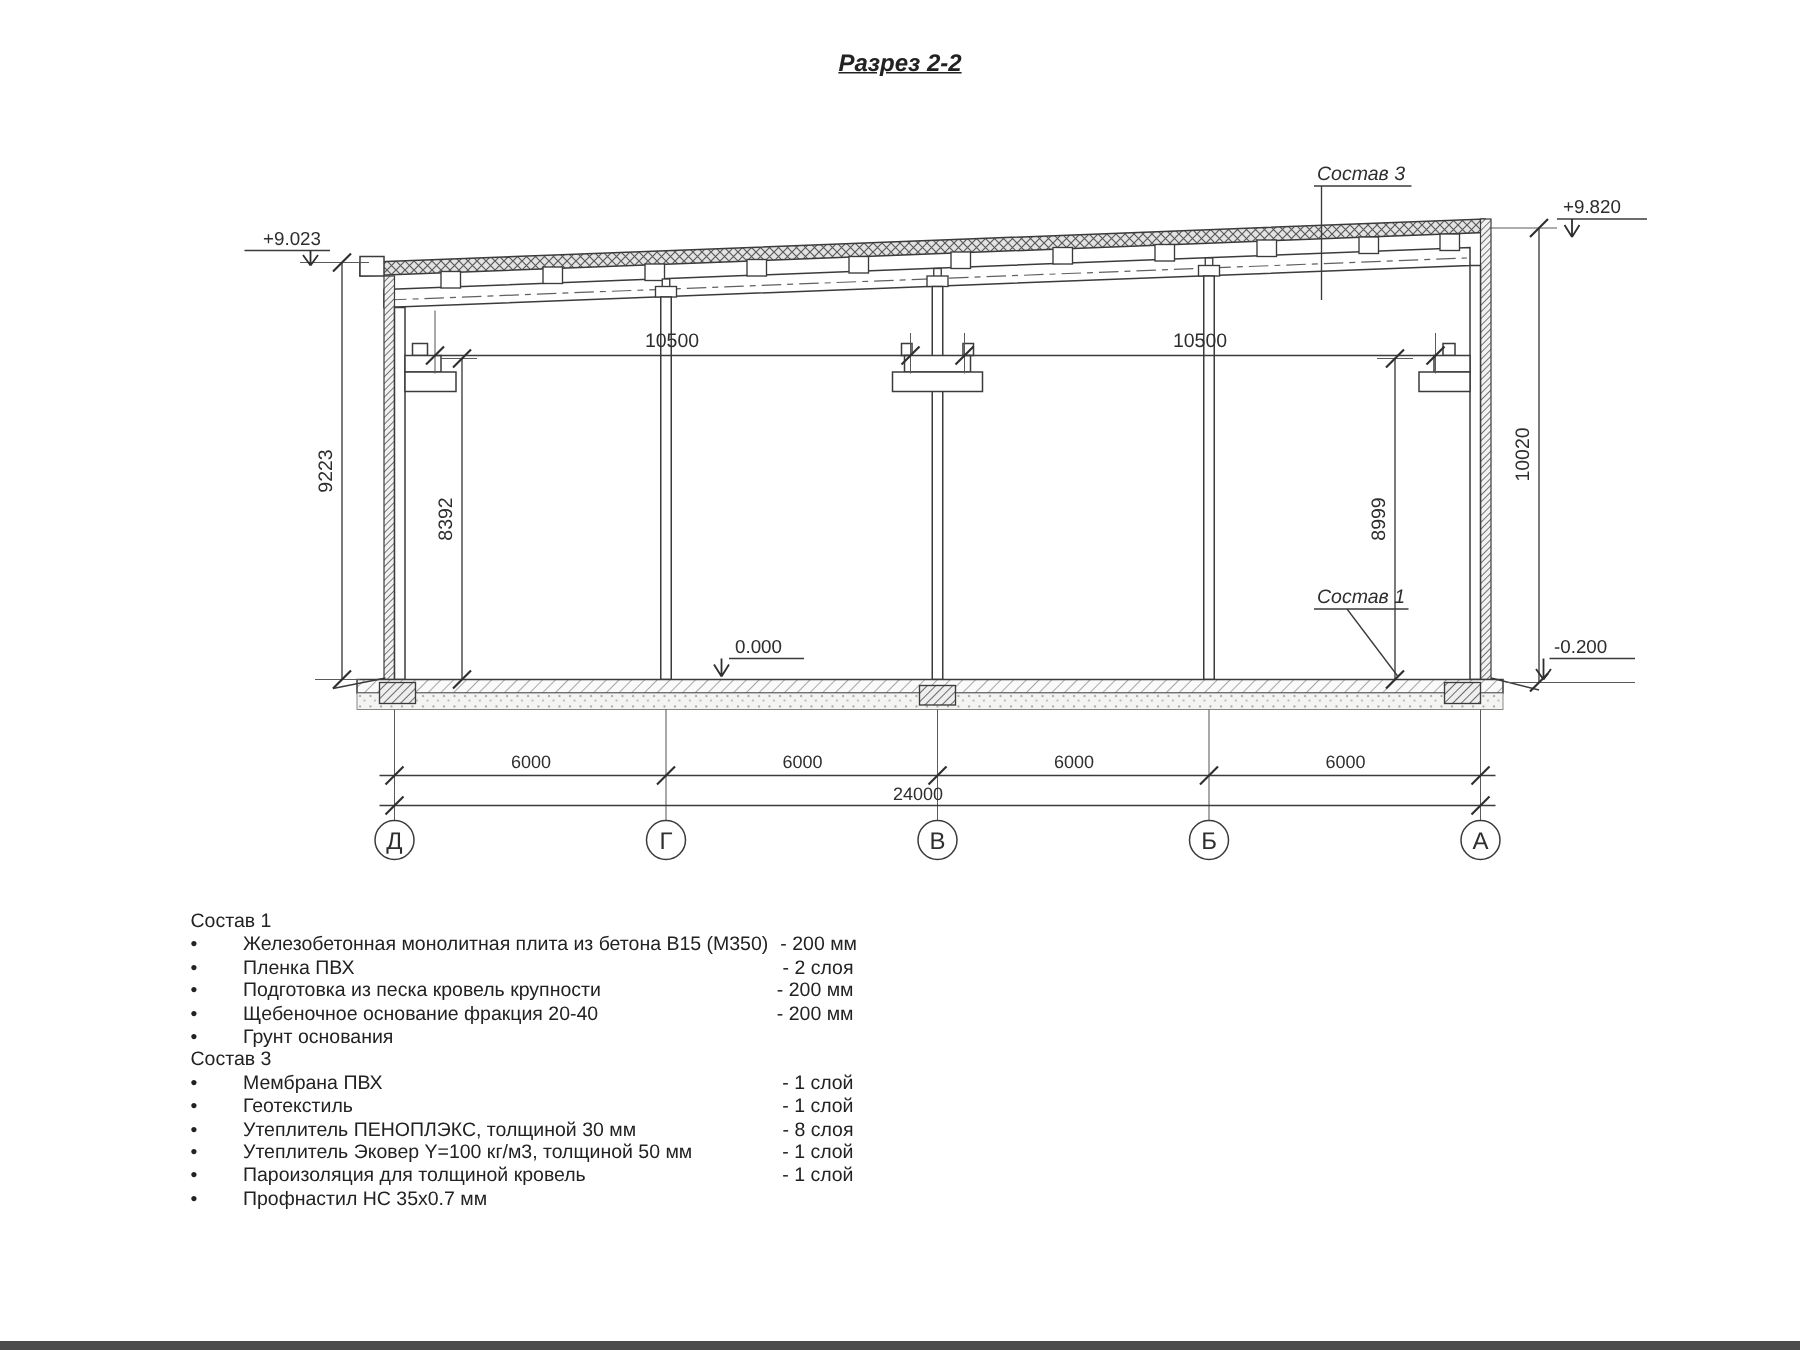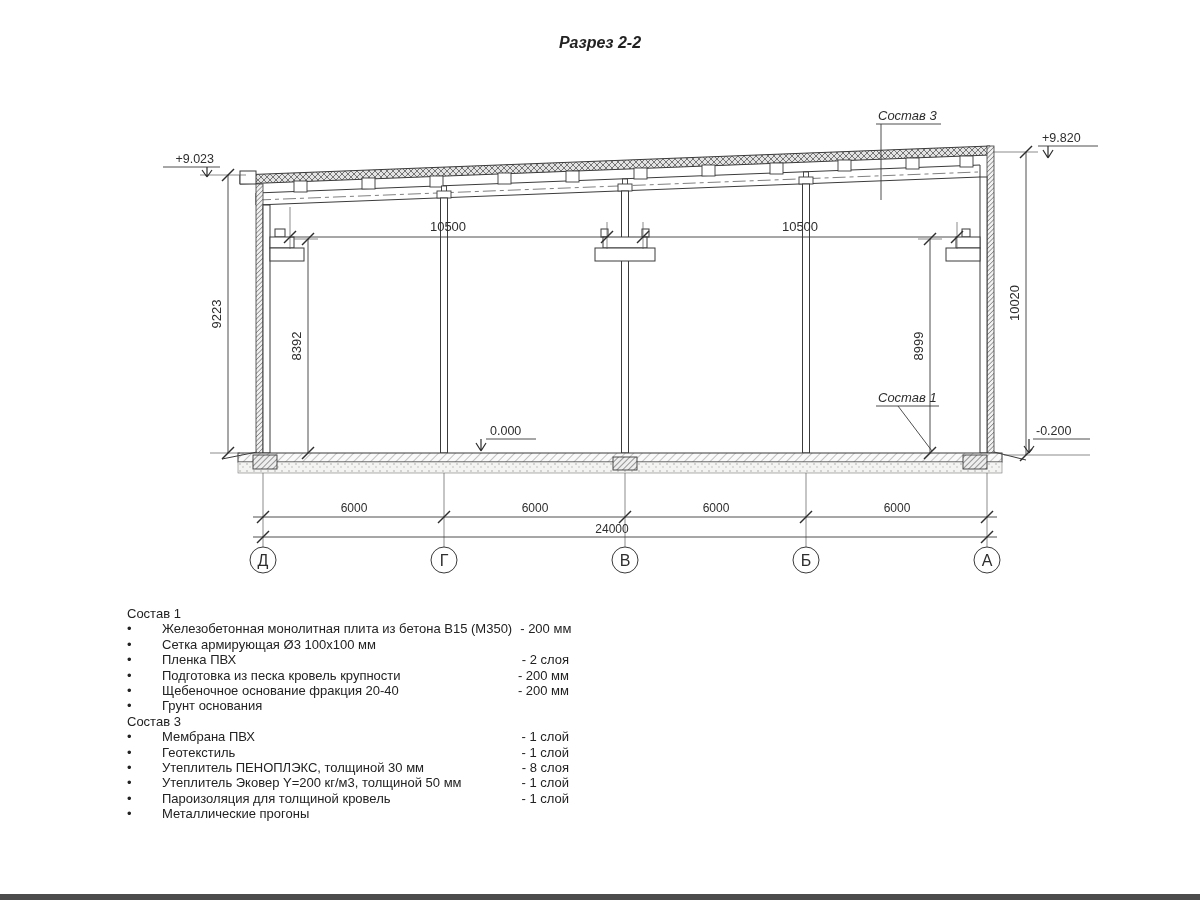--- a/index.html
+++ b/index.html
@@ -3,21 +3,21 @@
 <meta charset="utf-8">
 <style>
   html,body{margin:0;padding:0;background:#fff;}
   .sheet{
     position:relative;width:1200px;height:900px;background:#ffffff;overflow:hidden;
     font-family:"Liberation Sans",sans-serif;color:#2e2e2e;
   }
   .title{
     position:absolute;top:34px;left:0;width:1200px;text-align:center;
     font-size:16px;font-style:italic;font-weight:600;
-    color:#222;
+    text-decoration:underline;color:#222;
   }
   svg text{
     font-family:"Liberation Sans",sans-serif;fill:#2e2e2e;
   }
   .dimtxt{font-size:13px;}
   .dimtxt-sm{font-size:12px;}
   .elevtxt{font-size:12.5px;}
   .axistxt{font-size:16px;}
   .callout{font-size:13px;font-style:italic;}
   .lists{
@@ -238,25 +238,20 @@
 
   <div class="lists">
     <div class="list-heading">Состав 1</div>
     <div class="list-row">
         <span class="bullet"></span>
         <span class="iname">Железобетонная монолитная плита из бетона В15 (М350)</span>
         <span class="qty">-  200 мм</span>
       </div>
     <div class="list-row">
         <span class="bullet"></span>
-        <span class="iname">Сетка армирующая Ø3 100х100 мм</span>
-        <span class="qty"></span>
-      </div>
-    <div class="list-row">
-        <span class="bullet"></span>
         <span class="iname">Пленка ПВХ</span>
         <span class="qty">-  2 слоя</span>
       </div>
     <div class="list-row">
         <span class="bullet"></span>
         <span class="iname">Подготовка из песка кровель крупности</span>
         <span class="qty">- 200 мм</span>
       </div>
     <div class="list-row">
         <span class="bullet"></span>
@@ -280,29 +275,29 @@
         <span class="iname">Геотекстиль</span>
         <span class="qty">- 1 слой</span>
       </div>
     <div class="list-row">
         <span class="bullet"></span>
         <span class="iname">Утеплитель ПЕНОПЛЭКС, толщиной 30 мм</span>
         <span class="qty">- 8 слоя</span>
       </div>
     <div class="list-row">
         <span class="bullet"></span>
-        <span class="iname">Утеплитель Эковер Y=200 кг/м3, толщиной 50 мм</span>
+        <span class="iname">Утеплитель Эковер Y=100 кг/м3, толщиной 50 мм</span>
         <span class="qty">- 1 слой</span>
       </div>
     <div class="list-row">
         <span class="bullet"></span>
         <span class="iname">Пароизоляция для толщиной кровель</span>
         <span class="qty">- 1 слой</span>
       </div>
     <div class="list-row">
         <span class="bullet"></span>
-        <span class="iname">Металлические прогоны</span>
+        <span class="iname">Профнастил НС 35х0.7 мм</span>
         <span class="qty"></span>
       </div>
   </div>
 
   <div class="bottom-bar"></div>
 </div>
 
 </body></html>

